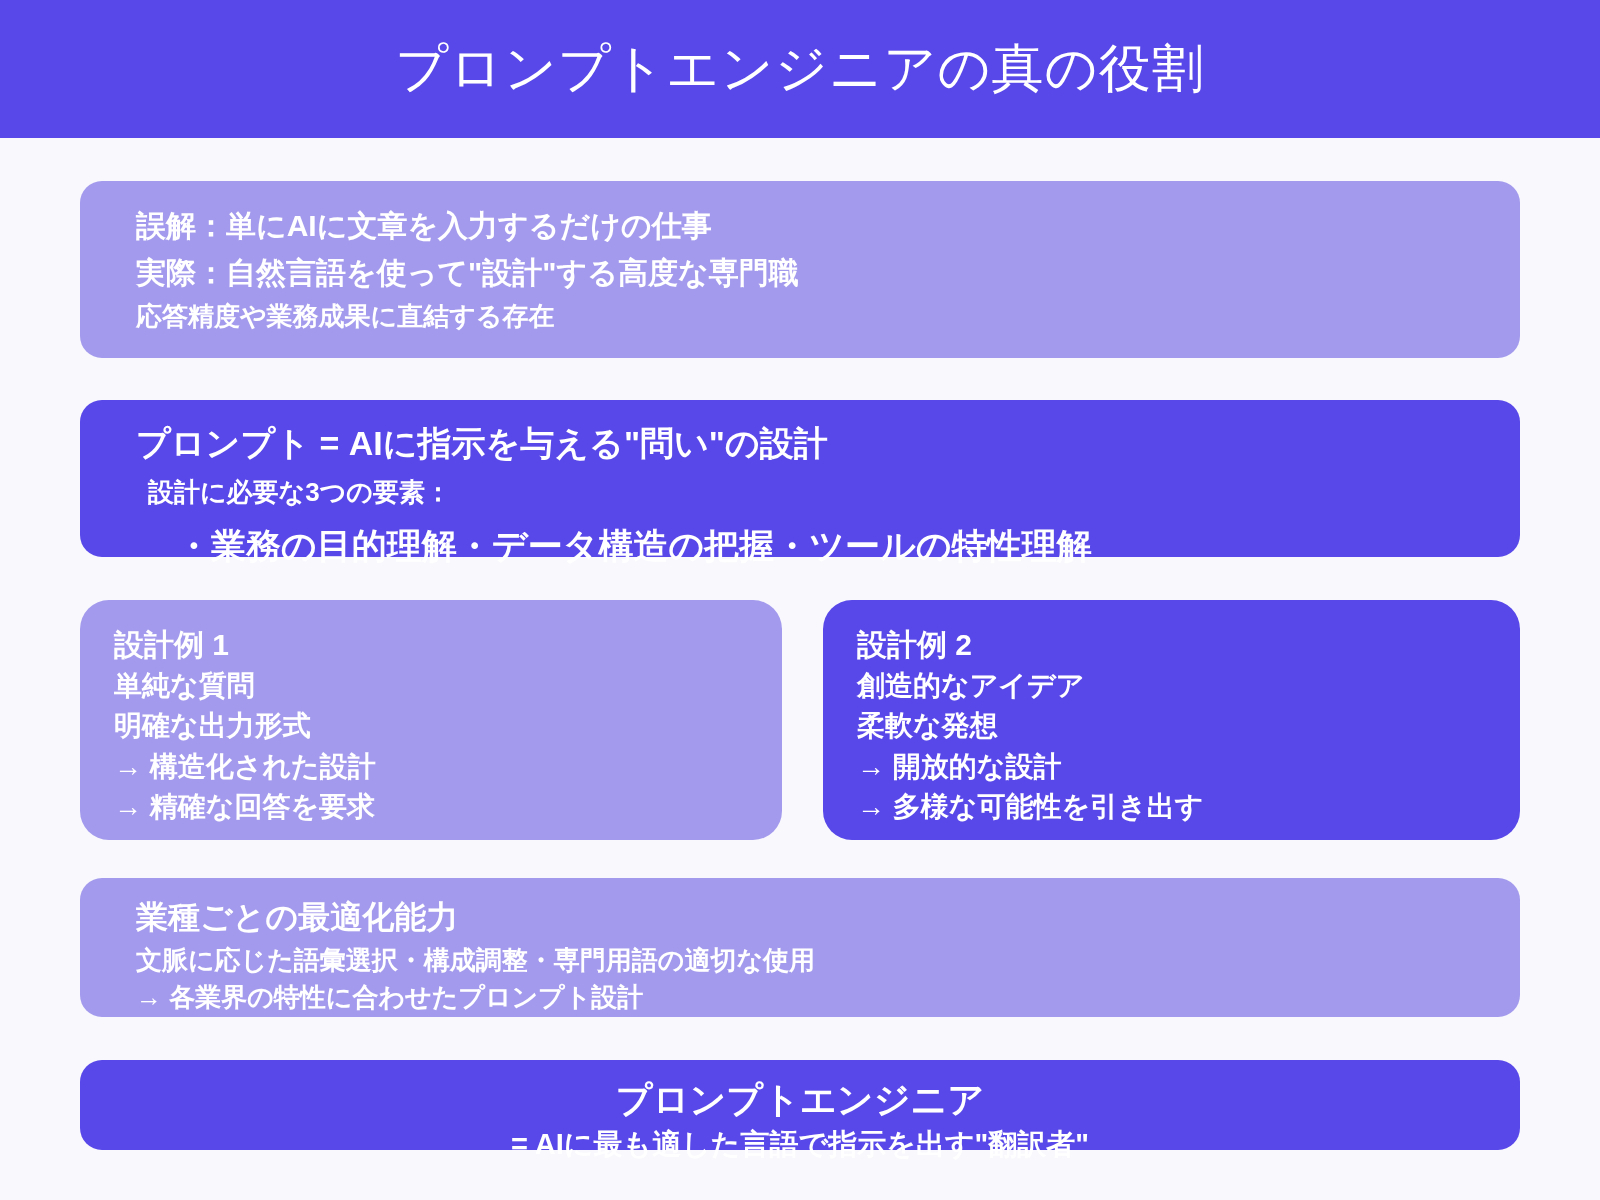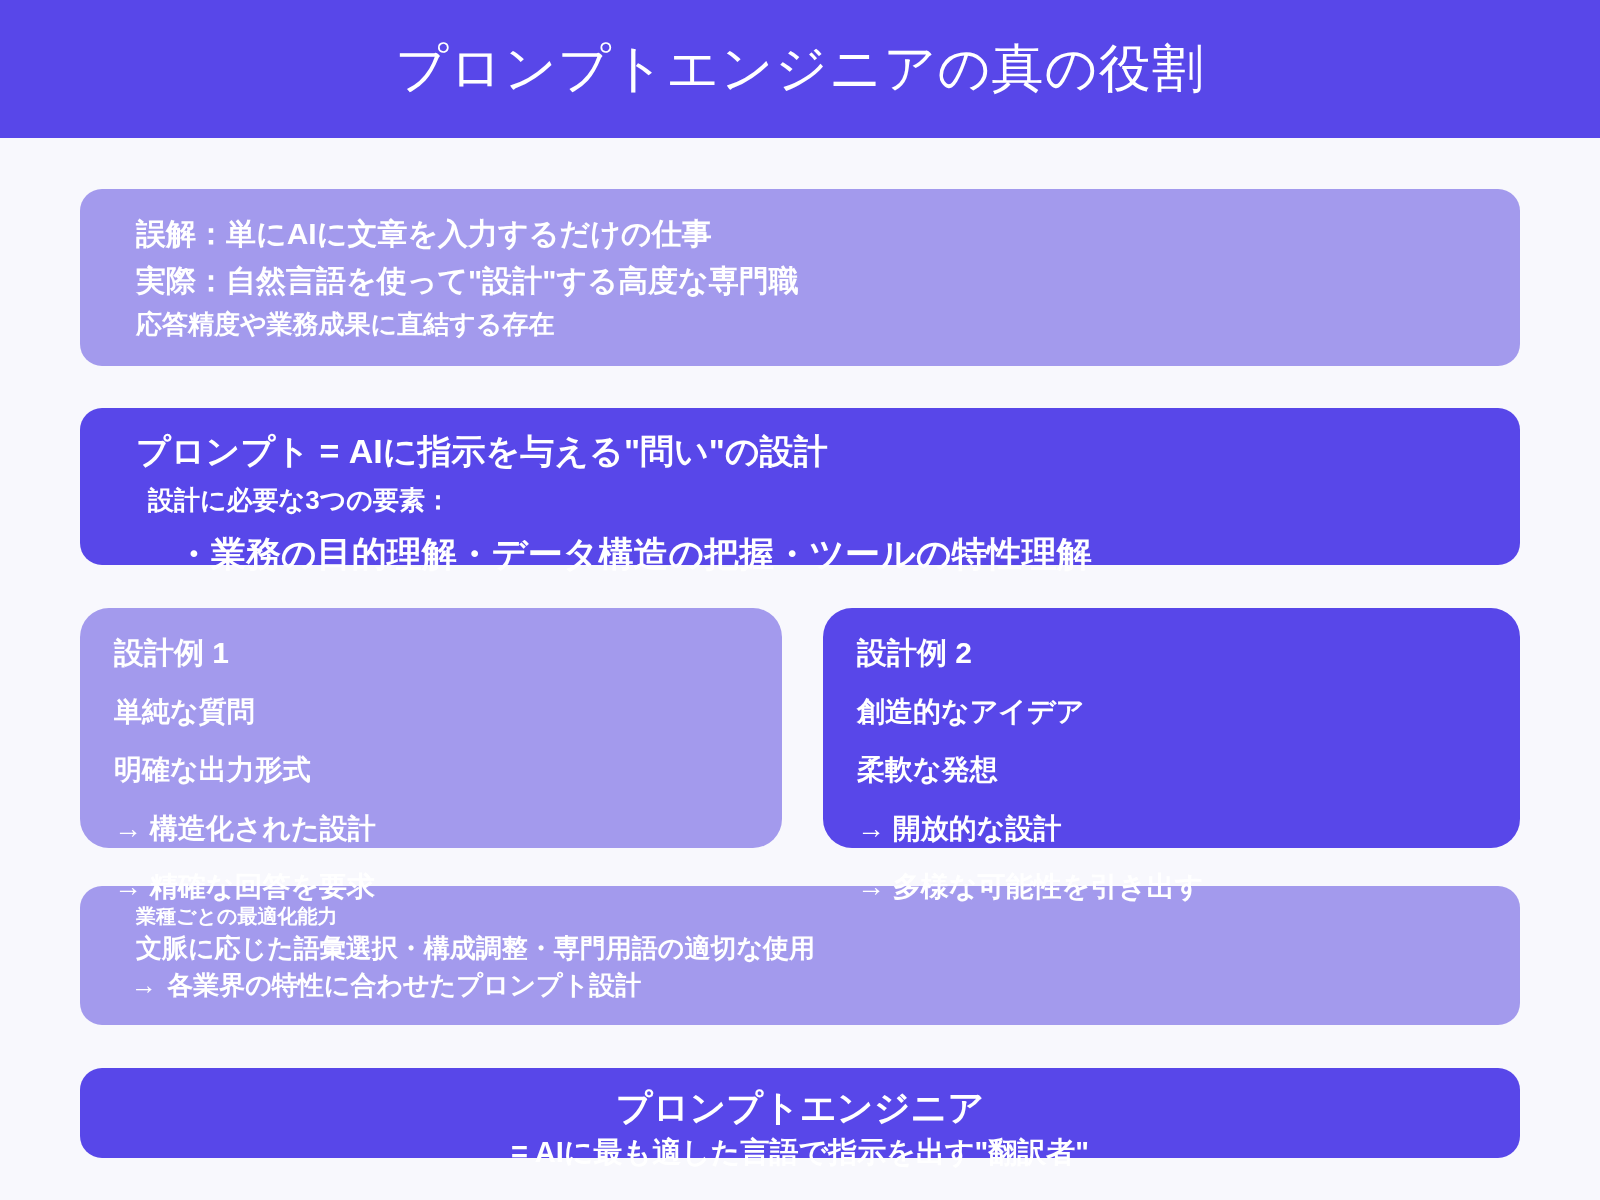--- a/index.html
+++ b/index.html
@@ -14,21 +14,21 @@
 
   .banner {
     width: 1600px; height: 138px;
     background: #5847e9;
     display: flex; align-items: center; justify-content: center;
   }
   .banner h1 {
     font-size: 52px; font-weight: 400; letter-spacing: 1px;
   }
 
-  .content { padding: 8px 80px; }
+  .content { padding: 0 80px; }
 
   .card {
     border-radius: 22px;
     width: 100%;
   }
   .card.light { background: #a39aed; }
   .card.dark  { background: #5847e9; }
 
   
   .card-misconception {
@@ -49,29 +49,29 @@
 
   
   .examples-row {
     margin-top: 43px; height: 240px;
     display: flex; gap: 41px;
   }
   .example-card { height: 240px; padding: 24px 34px; border-radius: 29px; }
   .example-card.left  { flex: 0 0 702px; }
   .example-card.right { flex: 1 1 auto; }
   .example-card .title { font-size: 30px; font-weight: 800; line-height: 1.4; }
-  .example-card .line  { font-size: 28px; font-weight: 700; line-height: 1.44; margin-top: 18px; }
+  .example-card .line  { font-size: 28px; font-weight: 700; line-height: 1.44; margin-top: 0; }
 
   
   .card-optimization {
     margin-top: 38px; height: 139px;
     padding: 15px 56px;
   }
-  .card-optimization .title { font-size: 20px; font-weight: 800; line-height: 1.5; }
-  .card-optimization .line  { font-size: 26px; font-weight: 700; line-height: 1.4; margin-top: 1px; font-family: Liberation Mono, monospace; }
+  .card-optimization .title { font-size: 32px; font-weight: 800; line-height: 1.5; }
+  .card-optimization .line  { font-size: 26px; font-weight: 700; line-height: 1.4; margin-top: 1px; }
 
   
   .card-footer {
     margin-top: 43px; height: 90px;
     text-align: center; padding-top: 15px;
   }
   .card-footer .title    { font-size: 36px; font-weight: 800; line-height: 1.4; }
   .card-footer .subtitle { font-size: 29px; font-weight: 800; line-height: 1.35; }
 </style>
 </head>

